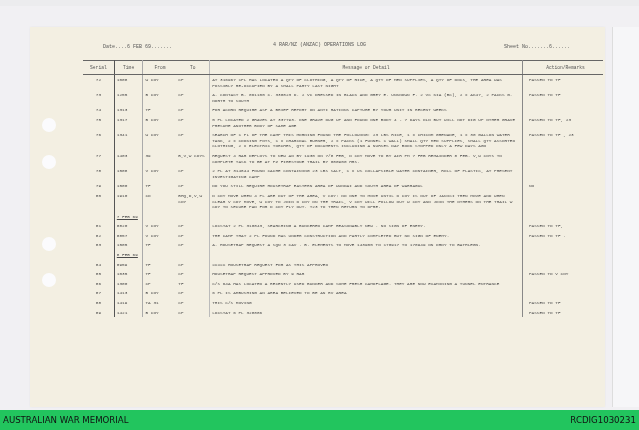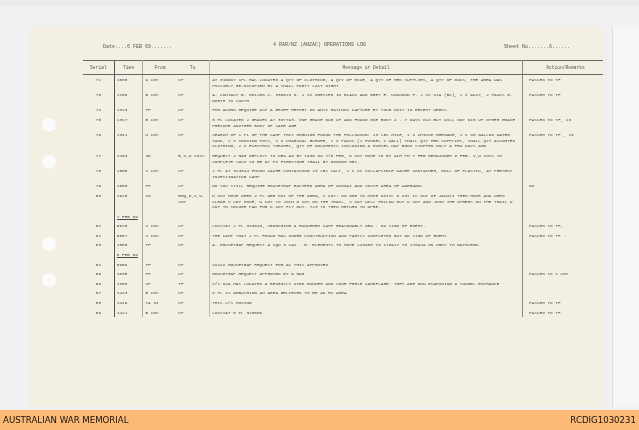--- a/index.html
+++ b/index.html
@@ -16,21 +16,21 @@
   table.log th { font-weight:normal; font-size:4.6px; height:11px; border-top:1px solid #666; border-bottom:1px solid #666; color:#555; }
   table.log td { vertical-align:top; padding:2px 2px; line-height:5.6px; }
   .c-ser { width:26px; text-align:center; border-right:1.5px solid #555; }
   .c-time { width:23px; border-right:1px solid #aaa; }
   .c-from { width:28px; }
   .c-to { width:28px; border-right:1px solid #bbb; }
   .c-msg { width:300px; border-right:1px solid #888; }
   .c-act { width:70px; padding-left:6px !important; }
   .datehdr td { padding-top:4px; }
   .dlabel { text-decoration:underline; }
-  .footer { position:absolute; top:410px; left:0; width:639px; height:20px; background:#fdba74; font-family:"DejaVu Sans", sans-serif; font-size:8.6px; color:#111; }
+  .footer { position:absolute; top:410px; left:0; width:639px; height:20px; background:#22c55e; font-family:"DejaVu Sans", sans-serif; font-size:8.6px; color:#111; }
   .footer .l { position:absolute; left:3px; top:5px; }
   .footer .r { position:absolute; right:3px; top:5px; }
 </style>
 </head>
 <body>
 
 <div class="scan"></div>
 <div class="topstrip"></div>
 <div class="paper"></div>
 <div class="rightstrip"></div>

